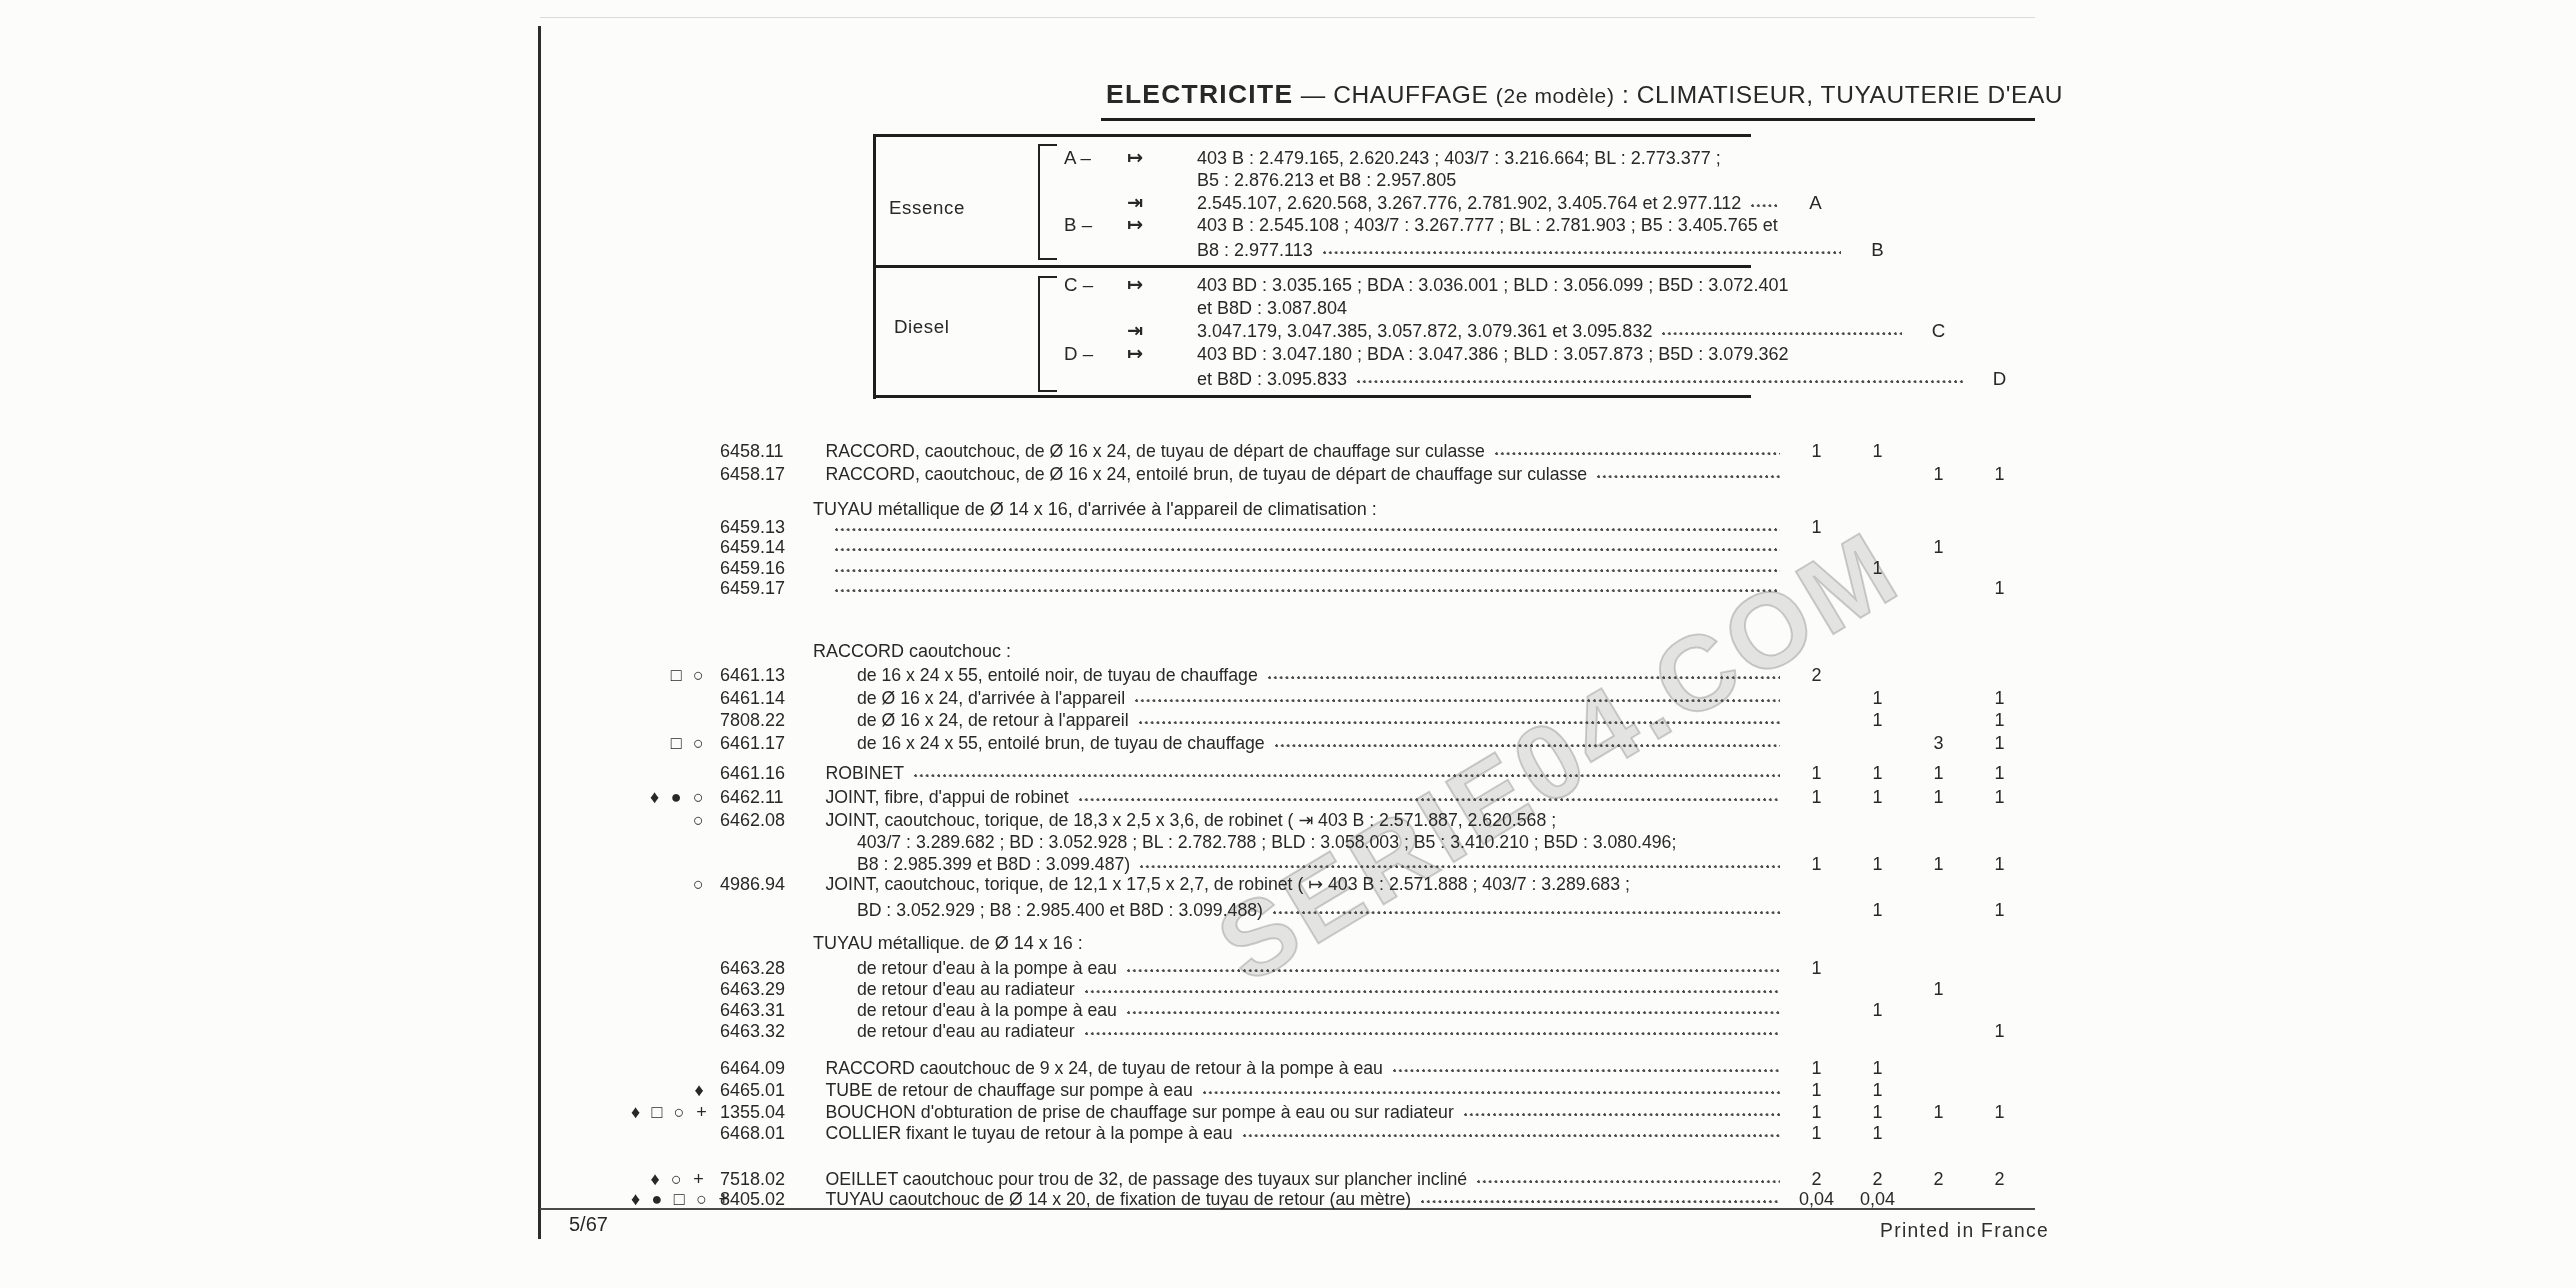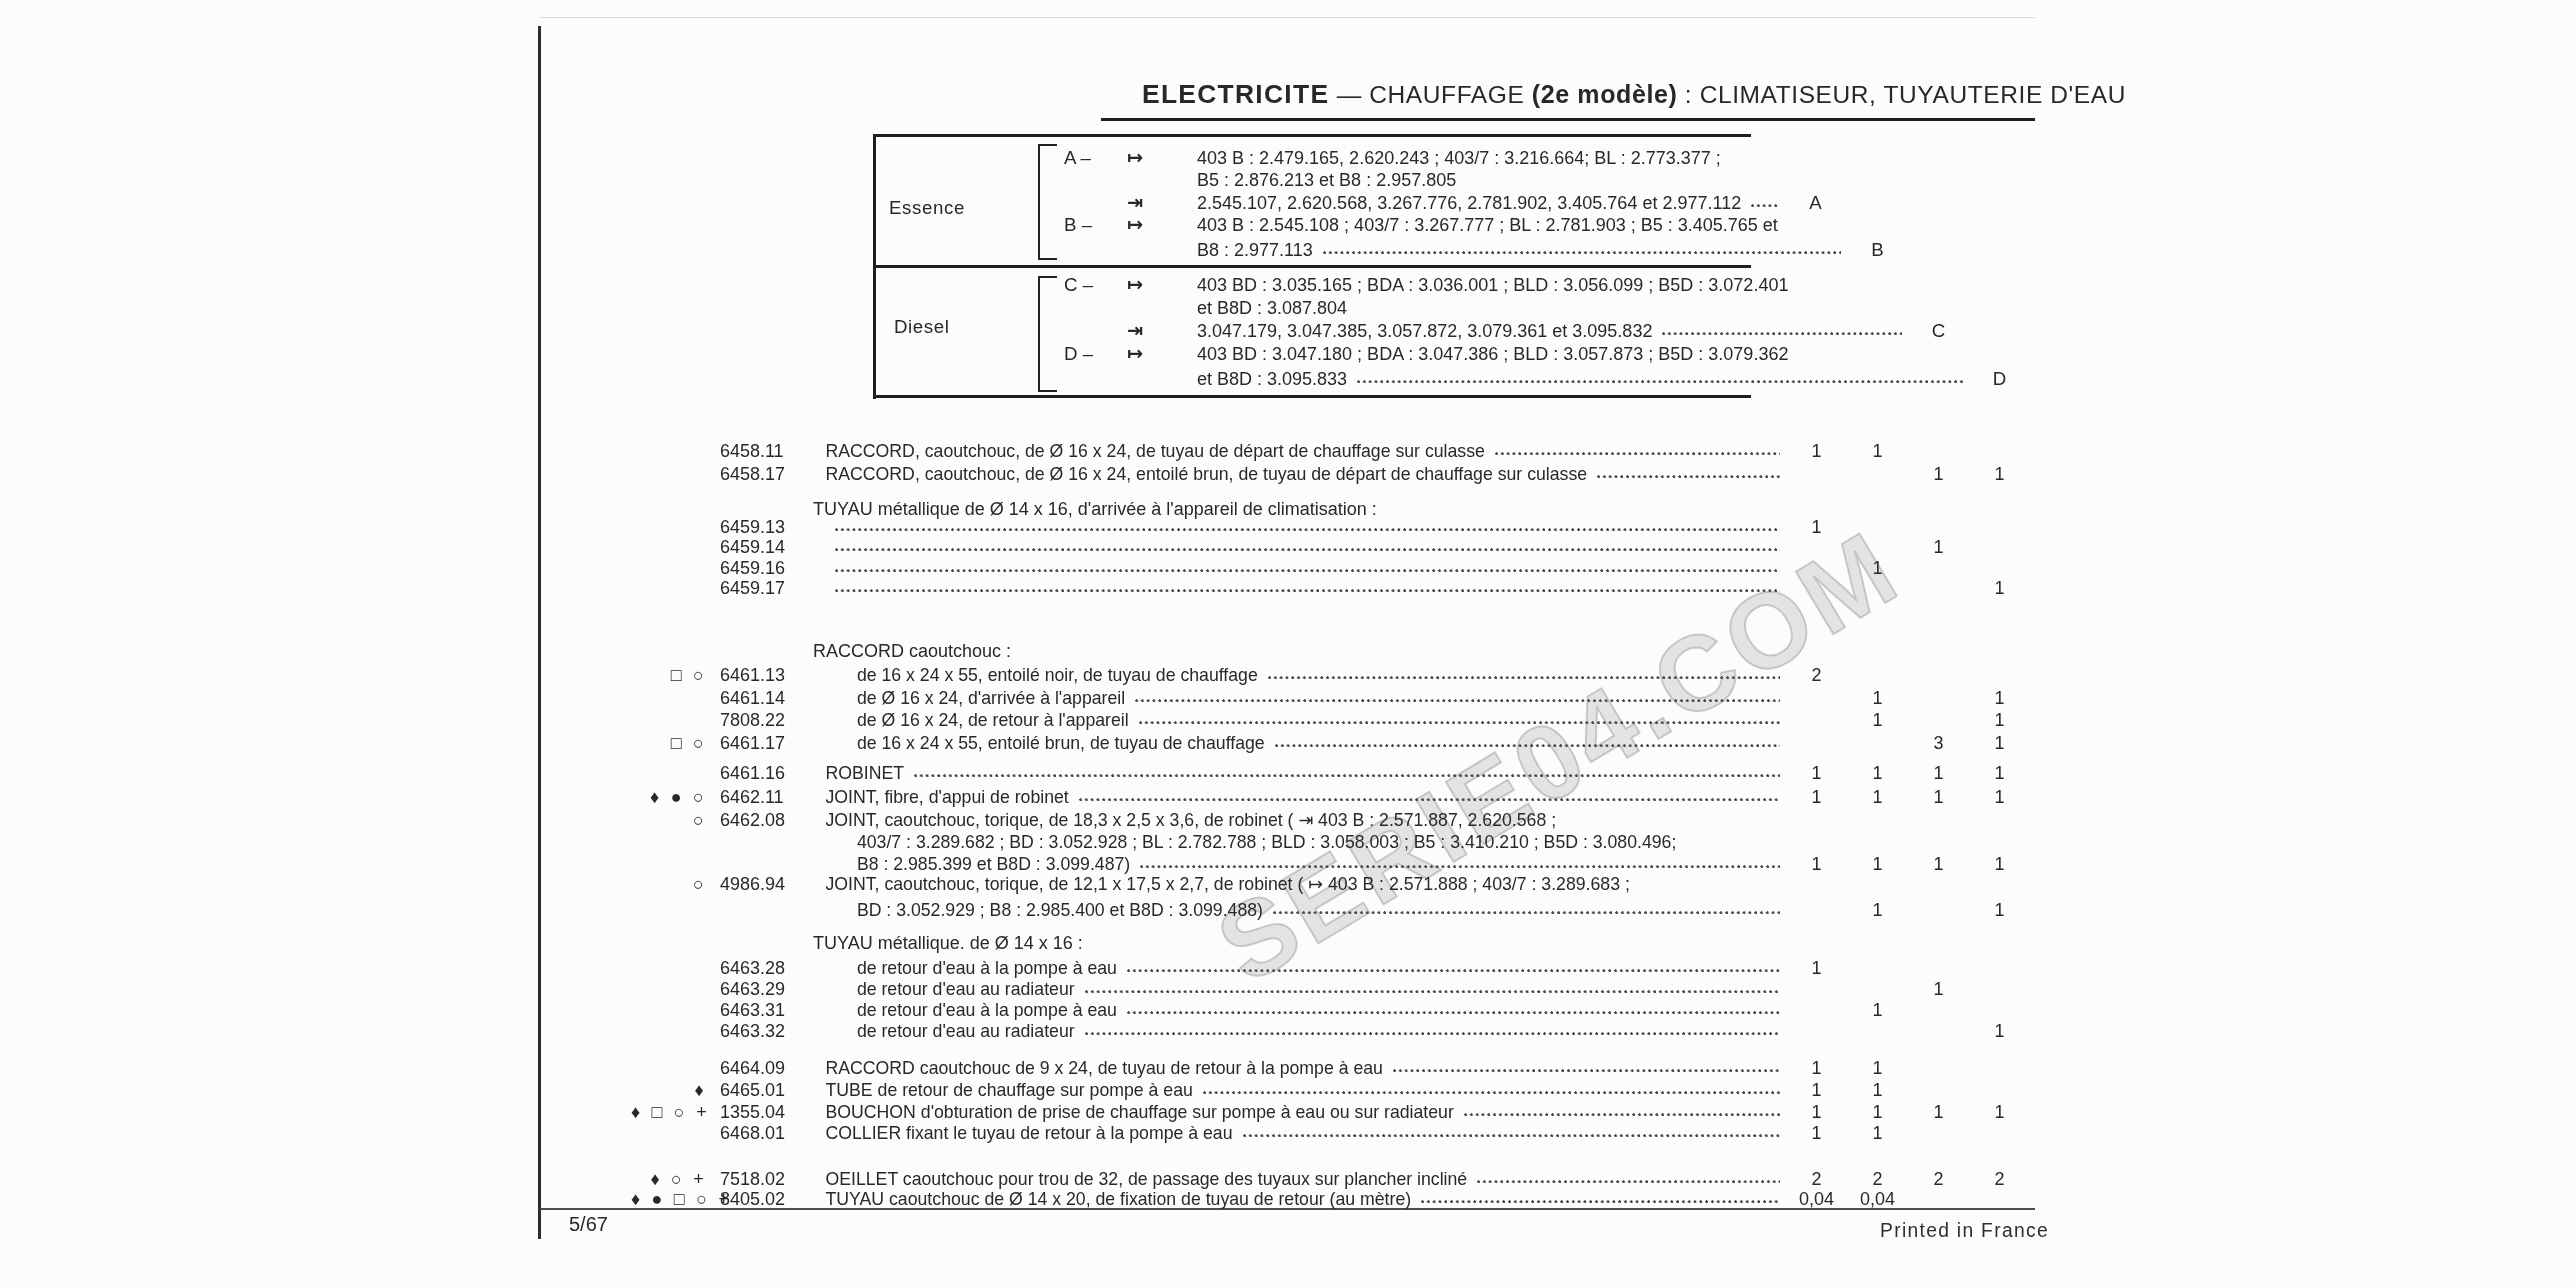--- a/index.html
+++ b/index.html
@@ -13,22 +13,22 @@
 
   
   .watermark{position:absolute;left:979px;top:696px;width:1159px;text-align:center;
              transform:rotate(-31deg);font-size:106px;font-weight:700;letter-spacing:5.2px;
              color:rgba(178,178,178,0.34);-webkit-text-stroke:1.9px rgba(140,140,140,0.42);
              pointer-events:none;white-space:nowrap;}
 
   
   .doc-code{position:absolute;left:553px;top:54px;font-size:50px;font-weight:700;letter-spacing:2.6px;word-spacing:5.2px;white-space:nowrap;}
   .header-line{position:absolute;left:1106px;top:79px;font-size:24.5px;white-space:nowrap;letter-spacing:0.6px;}
-  .header-line .sec{font-weight:700;font-size:26.4px;letter-spacing:1.3px;margin-left:36px;}
-  .header-line .mod{font-weight:700;font-size:25px;}
+  .header-line .sec{font-weight:700;font-size:26.4px;letter-spacing:1.3px;}
+  .header-line .mod{font-weight:400;font-size:21px;}
   .header-rule{position:absolute;left:1101px;top:118px;width:934px;height:3.2px;background:#1e1e1e;}
 
   
   .box-rule{position:absolute;left:873px;width:878px;height:3.2px;background:#1e1e1e;}
   .box-left{position:absolute;left:873px;top:134px;width:2.6px;height:265px;background:#1e1e1e;}
   .fuel-label{position:absolute;font-size:18.7px;letter-spacing:0.6px;}
   .bracket{position:absolute;left:1038px;width:16.7px;border-left:2.6px solid #222;
            border-top:2.6px solid #222;border-bottom:2.6px solid #222;}
   .brow{position:absolute;left:1064px;width:966px;height:22px;display:flex;align-items:flex-end;
         font-size:18px;white-space:nowrap;line-height:1.05;}

